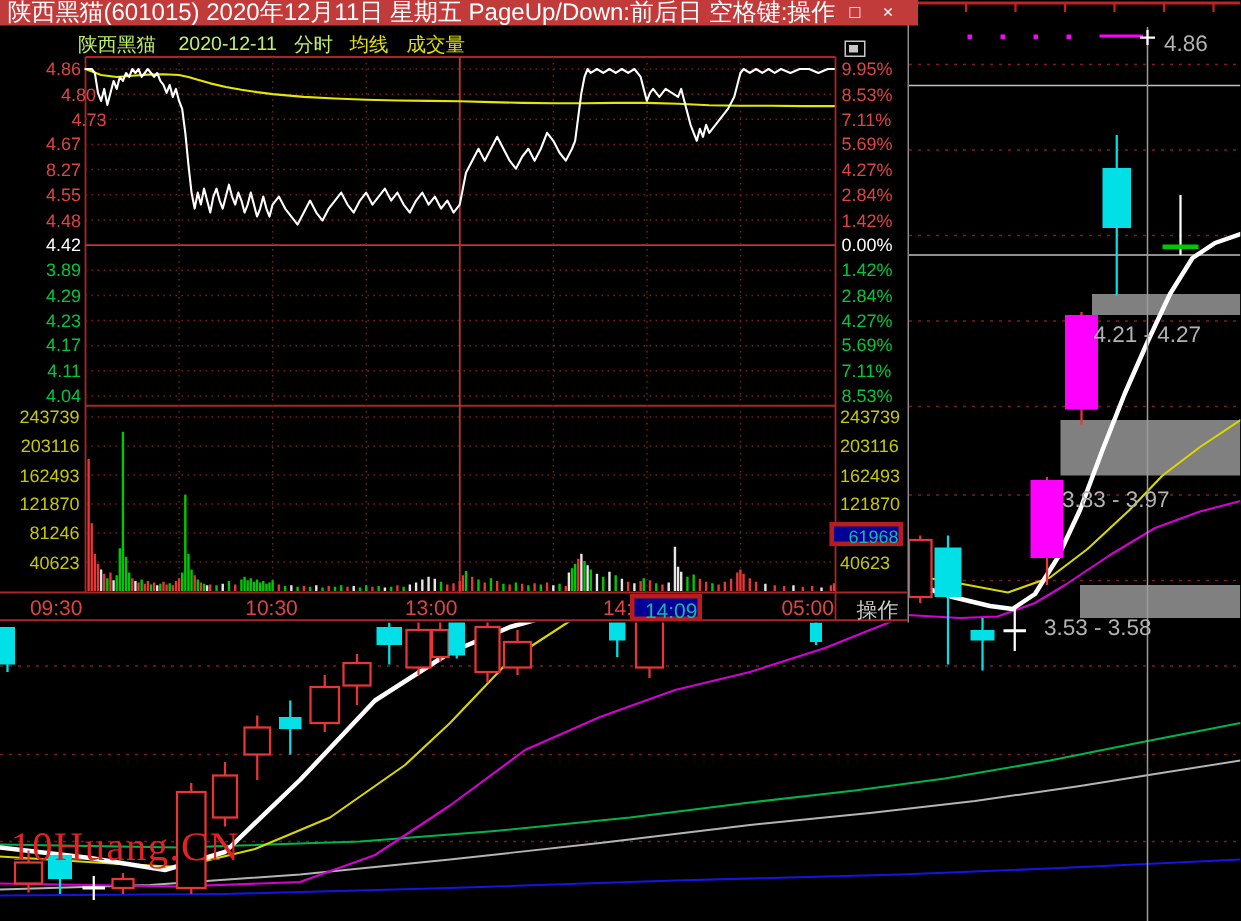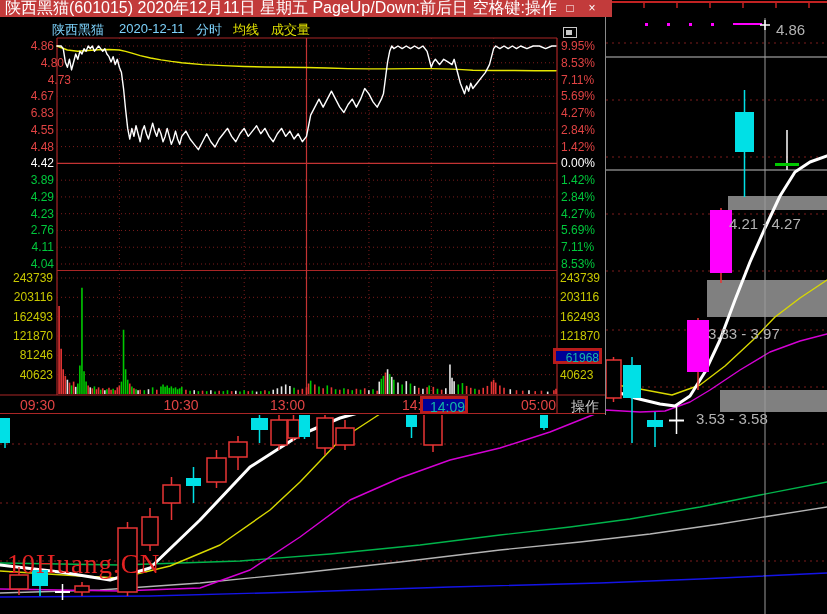--- a/index.html
+++ b/index.html
@@ -10,21 +10,21 @@
   #popup{position:absolute;left:0;top:0;width:606px;height:415px;background:#000;
          border-right:1px solid #8a8a8a;box-sizing:border-box;}
   #titlebar{position:absolute;left:0;top:0;width:612px;height:17px;background:#c23b3b;
             color:#fff;font-size:16px;display:flex;align-items:center;}
   #titlebar .title{padding-left:5px;letter-spacing:0px;}
   .winbtn{position:absolute;top:0px;width:16px;height:16px;color:#fff;font-size:12px;
           line-height:16px;text-align:center;cursor:default;}
   #btn-max{left:562px;}
   #btn-close{left:584px;}
   .hdr{position:absolute;top:21px;font-size:13px;white-space:nowrap;}
-  .hdr.white{color:#7dd3fc;} .hdr.yellow{color:#e2e200;}
+  .hdr.white{color:#bef264;} .hdr.yellow{color:#e2e200;}
   .axl{position:absolute;font-size:12px;line-height:12px;white-space:nowrap;}
   .axl.r{color:#e04343;} .axl.g{color:#00c83c;} .axl.w{color:#ffffff;} .axl.y{color:#c8c800;}
   .tlab{position:absolute;top:398px;font-size:14px;line-height:14px;color:#e04343;white-space:nowrap;}
   .hlbox{position:absolute;background:#000096;color:#14b8a6;text-align:right;
          border:3px solid #b91c1c;box-sizing:border-box;}
   #vol-hl{left:553px;top:348px;width:49px;height:16px;font-size:12px;line-height:14px;}
   #time-hl{left:420px;top:396px;width:48px;height:18px;font-size:14px;line-height:16px;}
   #action-lbl{position:absolute;left:571px;top:398px;font-size:14px;color:#cccccc;}
   #restore-icon{position:absolute;left:563px;top:27px;width:14px;height:11px;
                 border:1px solid #c8c8c8;box-sizing:border-box;}
@@ -325,28 +325,28 @@
         <line x1="553.9208333333333" y1="394" x2="553.9208333333333" y2="390.1922893860067" stroke="#e83535" stroke-width="1.6"></line>
         <line x1="556" y1="394" x2="556" y2="388.76439790575915" stroke="#e83535" stroke-width="1.6"></line>
         <polyline points="57,46 67.39583333333333,49.987750000000155 77.79166666666666,51.31700000000012 88.1875,50.51945000000009 98.58333333333333,49.72190000000006 108.97916666666666,49.456049999999976 119.375,49.987750000000155 125.6125,51.31700000000012 131.85,53.17795000000004 140.16666666666666,55.57060000000013 150.5625,57.96324999999998 160.95833333333331,59.82420000000013 171.35416666666666,61.41930000000019 181.75,62.748550000000165 202.54166666666666,64.60950000000008 223.33333333333331,65.6729000000002 244.125,66.47044999999999 264.91666666666663,67.00215000000017 285.7083333333333,67.26800000000003 306.5,67.53385000000011 327.2916666666667,68.06555000000006 348.0833333333333,68.59724999999999 368.875,68.86310000000009 389.66666666666663,68.86310000000009 410.4583333333333,68.59724999999999 431.25,68.59724999999999 452.04166666666663,69.12895000000017 462.4375,69.66065000000012 472.8333333333333,70.19235000000006 493.625,70.45820000000015 514.4166666666666,70.45820000000015 535.2083333333333,70.72404999999999 556,70.72404999999999" fill="none" stroke="#e6e600" stroke-width="1.4" stroke-linejoin="round" stroke-linecap="round"></polyline>
         <polyline points="57,46 59.079166666666666,46 61.15833333333333,46 63.2375,48.65850000000018 65.31666666666666,61.951000000000136 67.39583333333333,67.26800000000003 69.475,59.29250000000019 71.55416666666667,69.9265000000002 73.63333333333333,61.951000000000136 75.7125,53.97550000000007 77.79166666666666,59.29250000000019 79.87083333333334,51.31700000000012 81.95,53.97550000000007 84.02916666666667,48.65850000000018 86.10833333333333,51.31700000000012 88.1875,46 90.26666666666667,48.65850000000018 92.34583333333333,46 94.425,51.31700000000012 96.50416666666666,48.65850000000018 98.58333333333333,46 100.6625,48.65850000000018 102.74166666666667,51.31700000000012 104.82083333333333,48.65850000000018 106.9,53.97550000000007 108.97916666666666,56.634000000000015 111.05833333333334,61.951000000000136 113.13749999999999,56.634000000000015 115.21666666666667,64.60950000000008 117.29583333333333,59.29250000000019 119.375,67.26800000000003 121.45416666666667,72.58500000000015 123.53333333333333,88.53600000000004 125.6125,109.80400000000006 127.69166666666666,128.41350000000014 129.77083333333331,139.04750000000016 131.85,128.41350000000014 133.92916666666667,136.3890000000002 136.00833333333333,125.7550000000002 138.08749999999998,133.7305 140.16666666666666,141.70600000000007 142.24583333333334,131.0720000000001 144.325,125.7550000000002 146.40416666666667,133.7305 148.48333333333335,139.04750000000016 150.5625,131.0720000000001 152.64166666666665,123.09650000000002 154.72083333333333,131.0720000000001 156.8,136.3890000000002 158.87916666666666,128.41350000000014 160.95833333333331,133.7305 163.0375,141.70600000000007 165.11666666666667,136.3890000000002 167.19583333333333,128.41350000000014 169.27499999999998,136.3890000000002 171.35416666666666,144.36450000000002 173.43333333333334,139.04750000000016 175.5125,131.0720000000001 177.59166666666667,139.04750000000016 179.67083333333335,144.36450000000002 181.75,136.3890000000002 185.90833333333333,131.0720000000001 190.06666666666666,139.04750000000016 194.225,144.36450000000002 198.38333333333333,149.68150000000014 202.54166666666666,141.70600000000007 206.7,133.7305 210.85833333333332,141.70600000000007 215.01666666666665,147.02299999999997 219.17499999999998,139.04750000000016 223.33333333333331,133.7305 227.49166666666667,128.41350000000014 231.65,136.3890000000002 235.80833333333334,141.70600000000007 239.96666666666667,133.7305 244.125,128.41350000000014 248.28333333333333,136.3890000000002 252.44166666666666,131.0720000000001 256.6,125.7550000000002 260.7583333333333,133.7305 264.91666666666663,128.41350000000014 269.075,136.3890000000002 273.23333333333335,141.70600000000007 277.39166666666665,133.7305 281.54999999999995,128.41350000000014 285.7083333333333,136.3890000000002 289.8666666666667,131.0720000000001 294.025,139.04750000000016 298.18333333333334,133.7305 302.3416666666667,141.70600000000007 306.5,136.3890000000002 308.57916666666665,125.7550000000002 310.6583333333333,115.12100000000018 314.81666666666666,107.14550000000011 318.97499999999997,99.17000000000004 323.1333333333333,107.14550000000011 327.2916666666667,99.17000000000004 331.45,91.19449999999998 335.60833333333335,99.17000000000004 339.76666666666665,107.14550000000011 343.925,112.4625 348.0833333333333,104.48700000000017 352.2416666666667,99.17000000000004 356.4,107.14550000000011 360.55833333333334,99.17000000000004 364.71666666666664,88.53600000000004 368.875,93.85300000000016 373.0333333333333,101.82849999999999 377.19166666666666,107.14550000000011 381.34999999999997,99.17000000000004 383.4291666666667,93.85300000000016 385.5083333333333,77.90200000000003 387.5875,61.951000000000136 389.66666666666663,51.31700000000012 391.74583333333334,46 393.825,48.65850000000018 397.98333333333335,46 402.14166666666665,48.65850000000018 406.3,46 410.4583333333333,48.65850000000018 414.6166666666667,46 418.775,48.65850000000018 422.93333333333334,46 427.09166666666664,51.31700000000012 429.17083333333335,59.29250000000019 431.25,67.26800000000003 433.32916666666665,61.951000000000136 435.4083333333333,59.29250000000019 439.56666666666666,64.60950000000008 443.72499999999997,59.29250000000019 447.8833333333333,61.951000000000136 452.04166666666663,64.60950000000008 454.12083333333334,59.29250000000019 456.2,67.26800000000003 458.27916666666664,75.24350000000008 460.35833333333335,83.21900000000016 462.4375,88.53600000000004 464.51666666666665,93.85300000000016 466.5958333333333,85.8775000000001 468.675,91.19449999999998 470.75416666666666,83.21900000000016 472.8333333333333,88.53600000000004 476.9916666666667,83.21900000000016 481.15,77.90200000000003 485.30833333333334,72.58500000000015 489.46666666666664,64.60950000000008 491.54583333333335,56.634000000000015 493.625,48.65850000000018 495.70416666666665,46 499.8625,48.65850000000018 504.0208333333333,46 508.1791666666667,48.65850000000018 512.3375,46 516.4958333333334,48.65850000000018 520.6541666666667,46 526.8916666666667,48.65850000000018 533.1291666666666,46 539.3666666666667,46 545.6041666666666,48.65850000000018 551.8416666666667,46 556,46" fill="none" stroke="#ffffff" stroke-width="1.4" stroke-linejoin="round" stroke-linecap="round"></polyline>
       </svg>
     <div id="inset-labels">
         <span class="axl r" style="left: 24px; top: 40px; width: 30px; text-align: right;">4.86</span>
         <span class="axl r" style="left: 24px; top: 56.77px; width: 30px; text-align: right; margin-left: 10px;">4.80</span>
         <span class="axl r" style="left: 41px; top: 73.54px; width: 30px; text-align: right;">4.73</span>
         <span class="axl r" style="left: 24px; top: 90.31px; width: 30px; text-align: right;">4.67</span>
-        <span class="axl r" style="left: 24px; top: 107.08px; width: 30px; text-align: right;">6.83</span>
+        <span class="axl r" style="left: 24px; top: 107.08px; width: 30px; text-align: right;">8.27</span>
         <span class="axl r" style="left: 24px; top: 123.85px; width: 30px; text-align: right;">4.55</span>
         <span class="axl r" style="left: 24px; top: 140.62px; width: 30px; text-align: right;">4.48</span>
         <span class="axl w" style="left: 24px; top: 157.39px; width: 30px; text-align: right;">4.42</span>
         <span class="axl g" style="left: 24px; top: 174.16px; width: 30px; text-align: right;">3.89</span>
         <span class="axl g" style="left: 24px; top: 190.93px; width: 30px; text-align: right;">4.29</span>
         <span class="axl g" style="left: 24px; top: 207.7px; width: 30px; text-align: right;">4.23</span>
-        <span class="axl g" style="left: 24px; top: 224.47px; width: 30px; text-align: right;">2.76</span>
+        <span class="axl g" style="left: 24px; top: 224.47px; width: 30px; text-align: right;">4.17</span>
         <span class="axl g" style="left: 24px; top: 241.24px; width: 30px; text-align: right;">4.11</span>
         <span class="axl g" style="left: 24px; top: 258.01px; width: 30px; text-align: right;">4.04</span>
         <span class="axl r" style="left: 561px; top: 40px;">9.95%</span>
         <span class="axl r" style="left: 561px; top: 56.77px;">8.53%</span>
         <span class="axl r" style="left: 561px; top: 73.54px;">7.11%</span>
         <span class="axl r" style="left: 561px; top: 90.31px;">5.69%</span>
         <span class="axl r" style="left: 561px; top: 107.08px;">4.27%</span>
         <span class="axl r" style="left: 561px; top: 123.85px;">2.84%</span>
         <span class="axl r" style="left: 561px; top: 140.62px;">1.42%</span>
         <span class="axl w" style="left: 561px; top: 157.39px;">0.00%</span>

